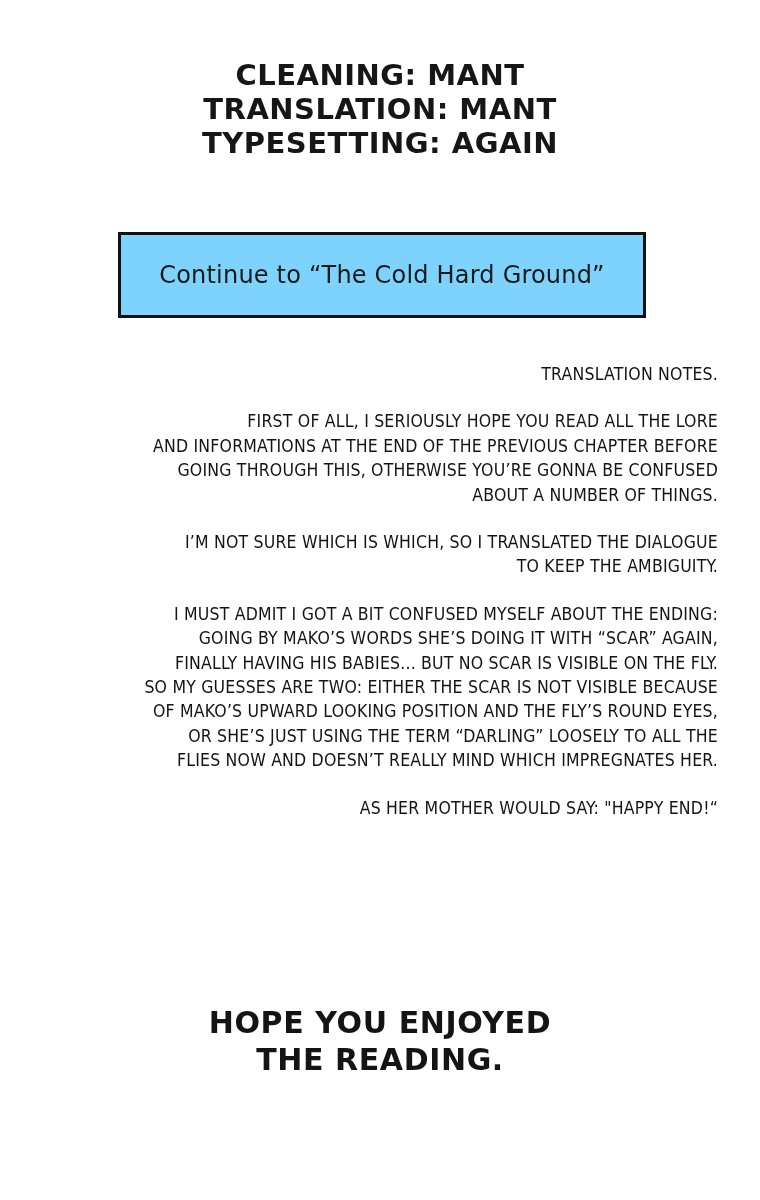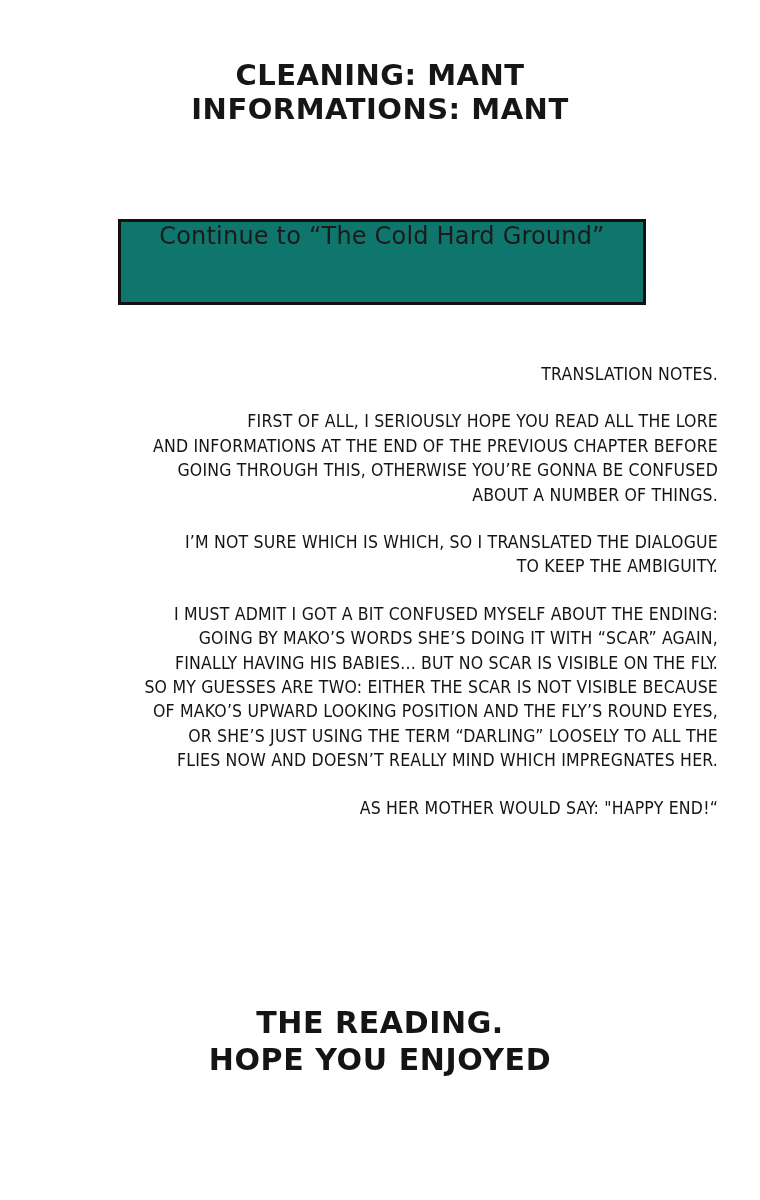--- a/index.html
+++ b/index.html
@@ -36,29 +36,30 @@
     font-size: 29px;
     letter-spacing: 0.5px;
     line-height: 34px;
     color: #161616;
     white-space: pre;
   }
 
   
   .continue-box {
     position: absolute;
-    top: 219px;
+    top: 232px;
     left: 118px;
     width: 528px;
     height: 86px;
     border: 3px solid #111111;
     box-sizing: border-box;
     display: flex;
+    align-items: center;
     justify-content: center;
-    background: #0f766e;
+    background: #7dd3fc;
   }
   .continue-text {
     font-family: "DejaVu Sans", sans-serif;
     font-size: 24px;
     color: #1a1a1a;
     letter-spacing: 0.2px;
     white-space: pre;
   }
 
   
@@ -101,21 +102,22 @@
     white-space: pre;
   }
 </style>
 </head>
 <body>
 
 <div class="page">
 
   <div class="credits">
     <div class="credits-line">CLEANING: MANT</div>
-    <div class="credits-line">INFORMATIONS: MANT</div>
+    <div class="credits-line">TRANSLATION: MANT</div>
+    <div class="credits-line">TYPESETTING: AGAIN</div>
   </div>
 
   <div class="continue-box">
     <span class="continue-text">Continue to “The Cold Hard Ground”</span>
   </div>
 
   <div class="notes">
     <p class="note-para">TRANSLATION NOTES.</p>
     <p class="note-para">FIRST OF ALL, I SERIOUSLY HOPE YOU READ ALL THE LORE
 AND INFORMATIONS AT THE END OF THE PREVIOUS CHAPTER BEFORE
@@ -127,17 +129,17 @@
 GOING BY MAKO’S WORDS SHE’S DOING IT WITH “SCAR” AGAIN,
 FINALLY HAVING HIS BABIES... BUT NO SCAR IS VISIBLE ON THE FLY.
 SO MY GUESSES ARE TWO: EITHER THE SCAR IS NOT VISIBLE BECAUSE
 OF MAKO’S UPWARD LOOKING POSITION AND THE FLY’S ROUND EYES,
 OR SHE’S JUST USING THE TERM “DARLING” LOOSELY TO ALL THE
 FLIES NOW AND DOESN’T REALLY MIND WHICH IMPREGNATES HER.</p>
     <p class="note-para">AS HER MOTHER WOULD SAY: "HAPPY END!“</p>
   </div>
 
   <div class="outro">
+    <div class="outro-line">HOPE YOU ENJOYED</div>
     <div class="outro-line">THE READING.</div>
-    <div class="outro-line">HOPE YOU ENJOYED</div>
   </div>
 
 </div>
 
 </body></html>

